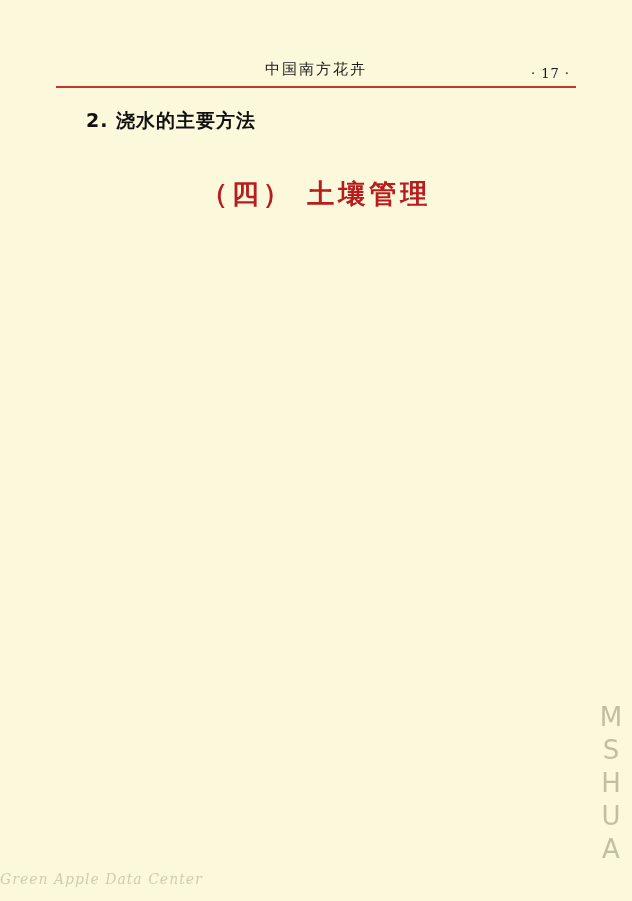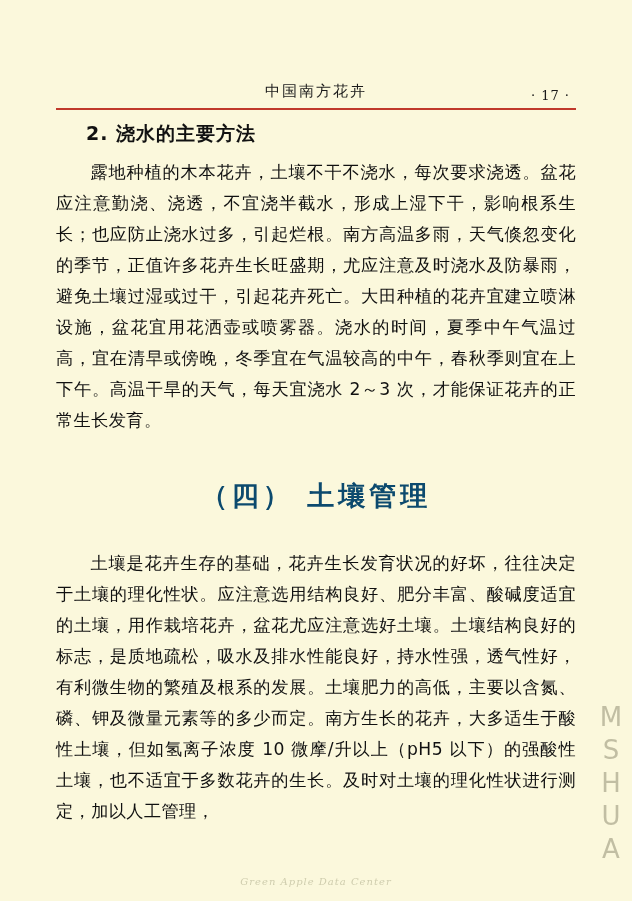--- a/index.html
+++ b/index.html
@@ -14,21 +14,21 @@
     overflow: hidden;
     position: relative;
   }
 
   .page {
     position: absolute;
     left: 0; top: 0;
     width: 632px;
     height: 659px;
     box-sizing: border-box;
-    padding: 74px 56px 0 56px;
+    padding: 52px 56px 0 56px;
   }
 
   
   .header {
     position: relative;
     height: 40px;
   }
   .header-title {
     position: absolute;
     left: 0; right: 0;
@@ -54,27 +54,27 @@
     top: 34px;
     height: 2px;
     background: #c0392b;
   }
 
   
   .sec-h2 {
     font-size: 19px;
     font-weight: bold;
     color: #111;
-    margin: 7px 0 10px 30px;
+    margin: 16px 0 10px 30px;
     letter-spacing: 1px;
   }
   .sec-h1 {
     font-size: 27px;
     font-weight: bold;
-    color: #0c4a6e;
+    color: #b91c1c;
     text-align: center;
     letter-spacing: 4px;
     margin: 42px 0 34px 0;
   }
   .sec-h3 {
     font-size: 20px;
     font-weight: bold;
     color: #111;
     text-align: center;
     letter-spacing: 1px;
@@ -102,44 +102,42 @@
     writing-mode: vertical-rl;
     text-orientation: upright;
     opacity: .85;
   }
 
   
   .footer-mark {
     position: absolute;
     left: 0; right: 0;
     bottom: 14px;
-    text-align: center;
+    text-align: left;
     font-family: "DejaVu Serif", serif;
     font-style: italic;
-    font-size: 10px;
+    font-size: 14px;
     color: #cfcdae;
     letter-spacing: 1px;
   }
 </style>
 </head>
 <body>
 
 <div class="page">
 
   <div class="header">
     <div class="header-title">中国南方花卉</div>
     <div class="header-page">· 17 ·</div>
     <div class="rule"></div>
   </div>
 
   <h2 class="sec-h2">2. 浇水的主要方法</h2>
 
-  <p class="para">露地种植的木本花卉，土壤不干不浇水，每次要求浇透。盆花应注意勤浇、浇透，不宜浇半截水，形成上湿下干，影响根系生长；也应防止浇水过多，引起烂根。南方高温多雨，天气倏忽变化的季节，正值许多花卉生长旺盛期，尤应注意及时浇水及防暴雨，避免土壤过湿或过干，引起花卉死亡。大田种植的花卉宜建立喷淋设施，盆花宜用花洒壶或喷雾器。浇水的时间，夏季中午气温过高，宜在清早或傍晚，冬季宜在气温较高的中午，春秋季则宜在上下午。高温干旱的天气，每天宜浇水 2～3 次，才能保证花卉的正常生长发育。</p>
 
   <h1 class="sec-h1">（四） 土壤管理</h1>
 
 
-  <p class="para">土壤是花卉生存的基础，花卉生长发育状况的好坏，往往决定于土壤的理化性状。应注意选用结构良好、肥分丰富、酸碱度适宜的土壤，用作栽培花卉，盆花尤应注意选好土壤。土壤结构良好的标志，是质地疏松，吸水及排水性能良好，持水性强，透气性好，有利微生物的繁殖及根系的发展。土壤肥力的高低，主要以含氮、磷、钾及微量元素等的多少而定。南方生长的花卉，大多适生于酸性土壤，但如氢离子浓度 10 微摩/升以上（pH5 以下）的强酸性土壤，也不适宜于多数花卉的生长。及时对土壤的理化性状进行测定，加以人工管理，</p>
 
 </div>
 
 <div class="side-mark">MSHUA</div>
 <div class="footer-mark">Green Apple Data Center</div>
 
 </body></html>

